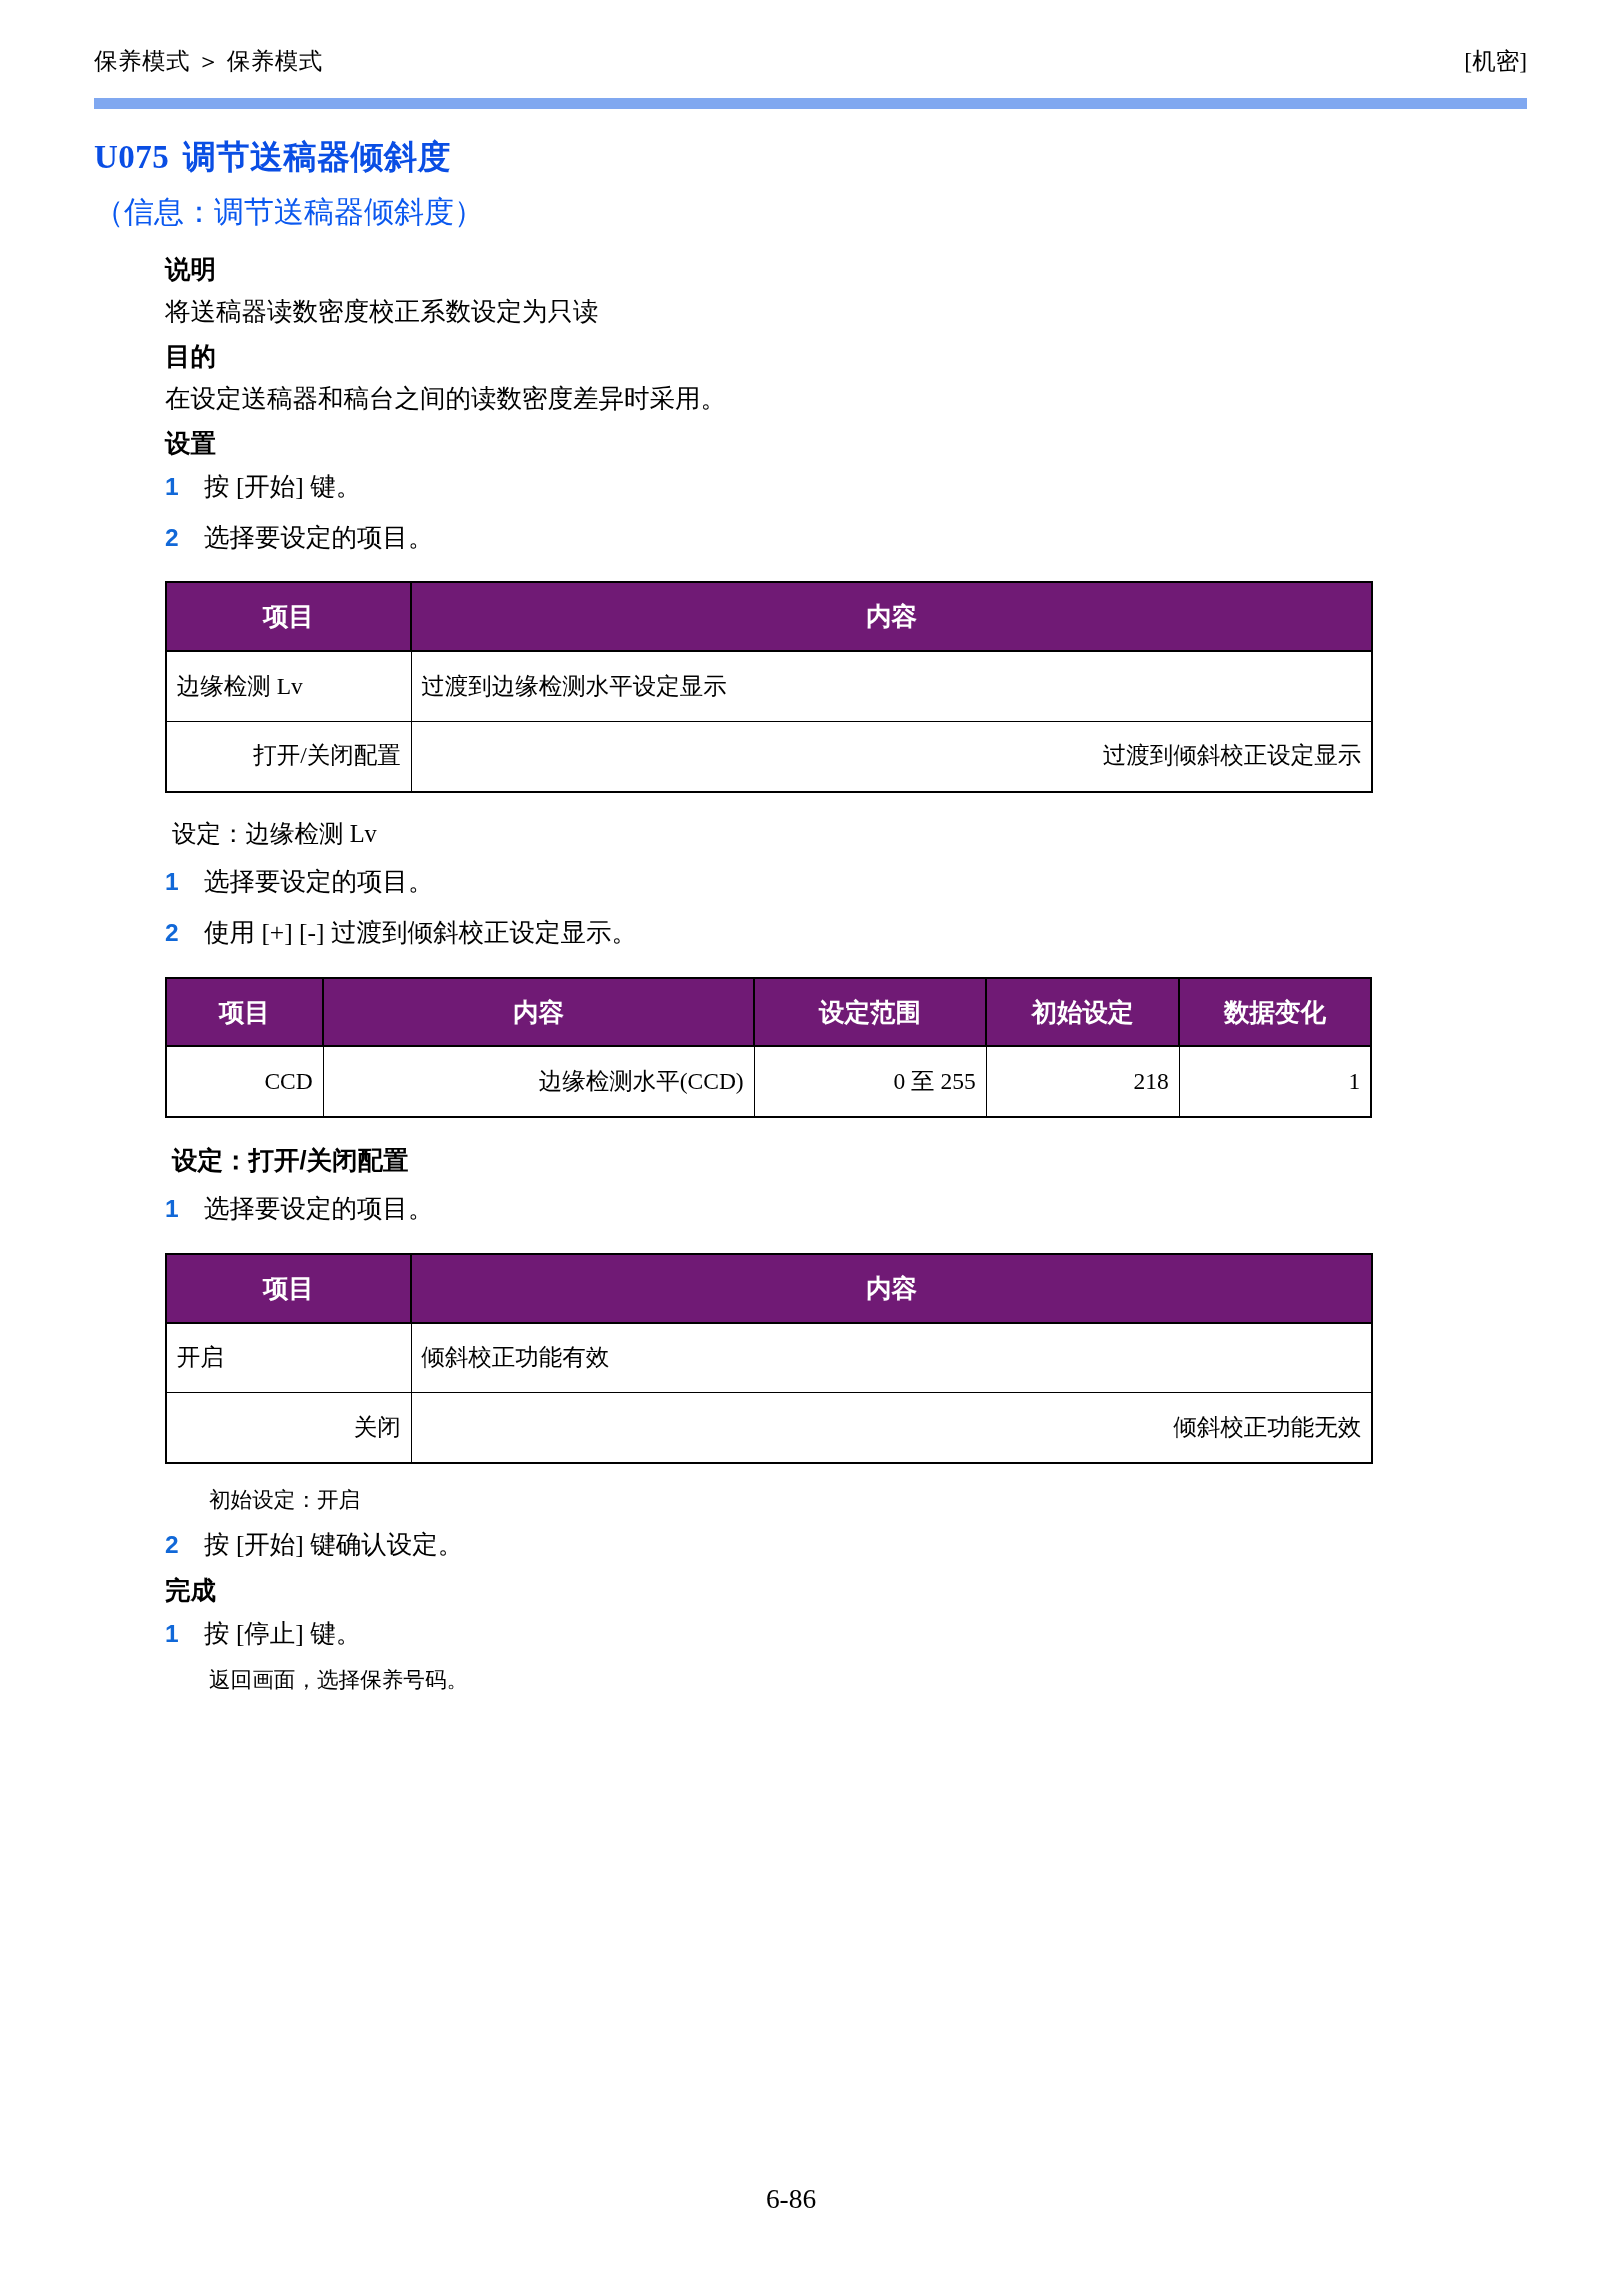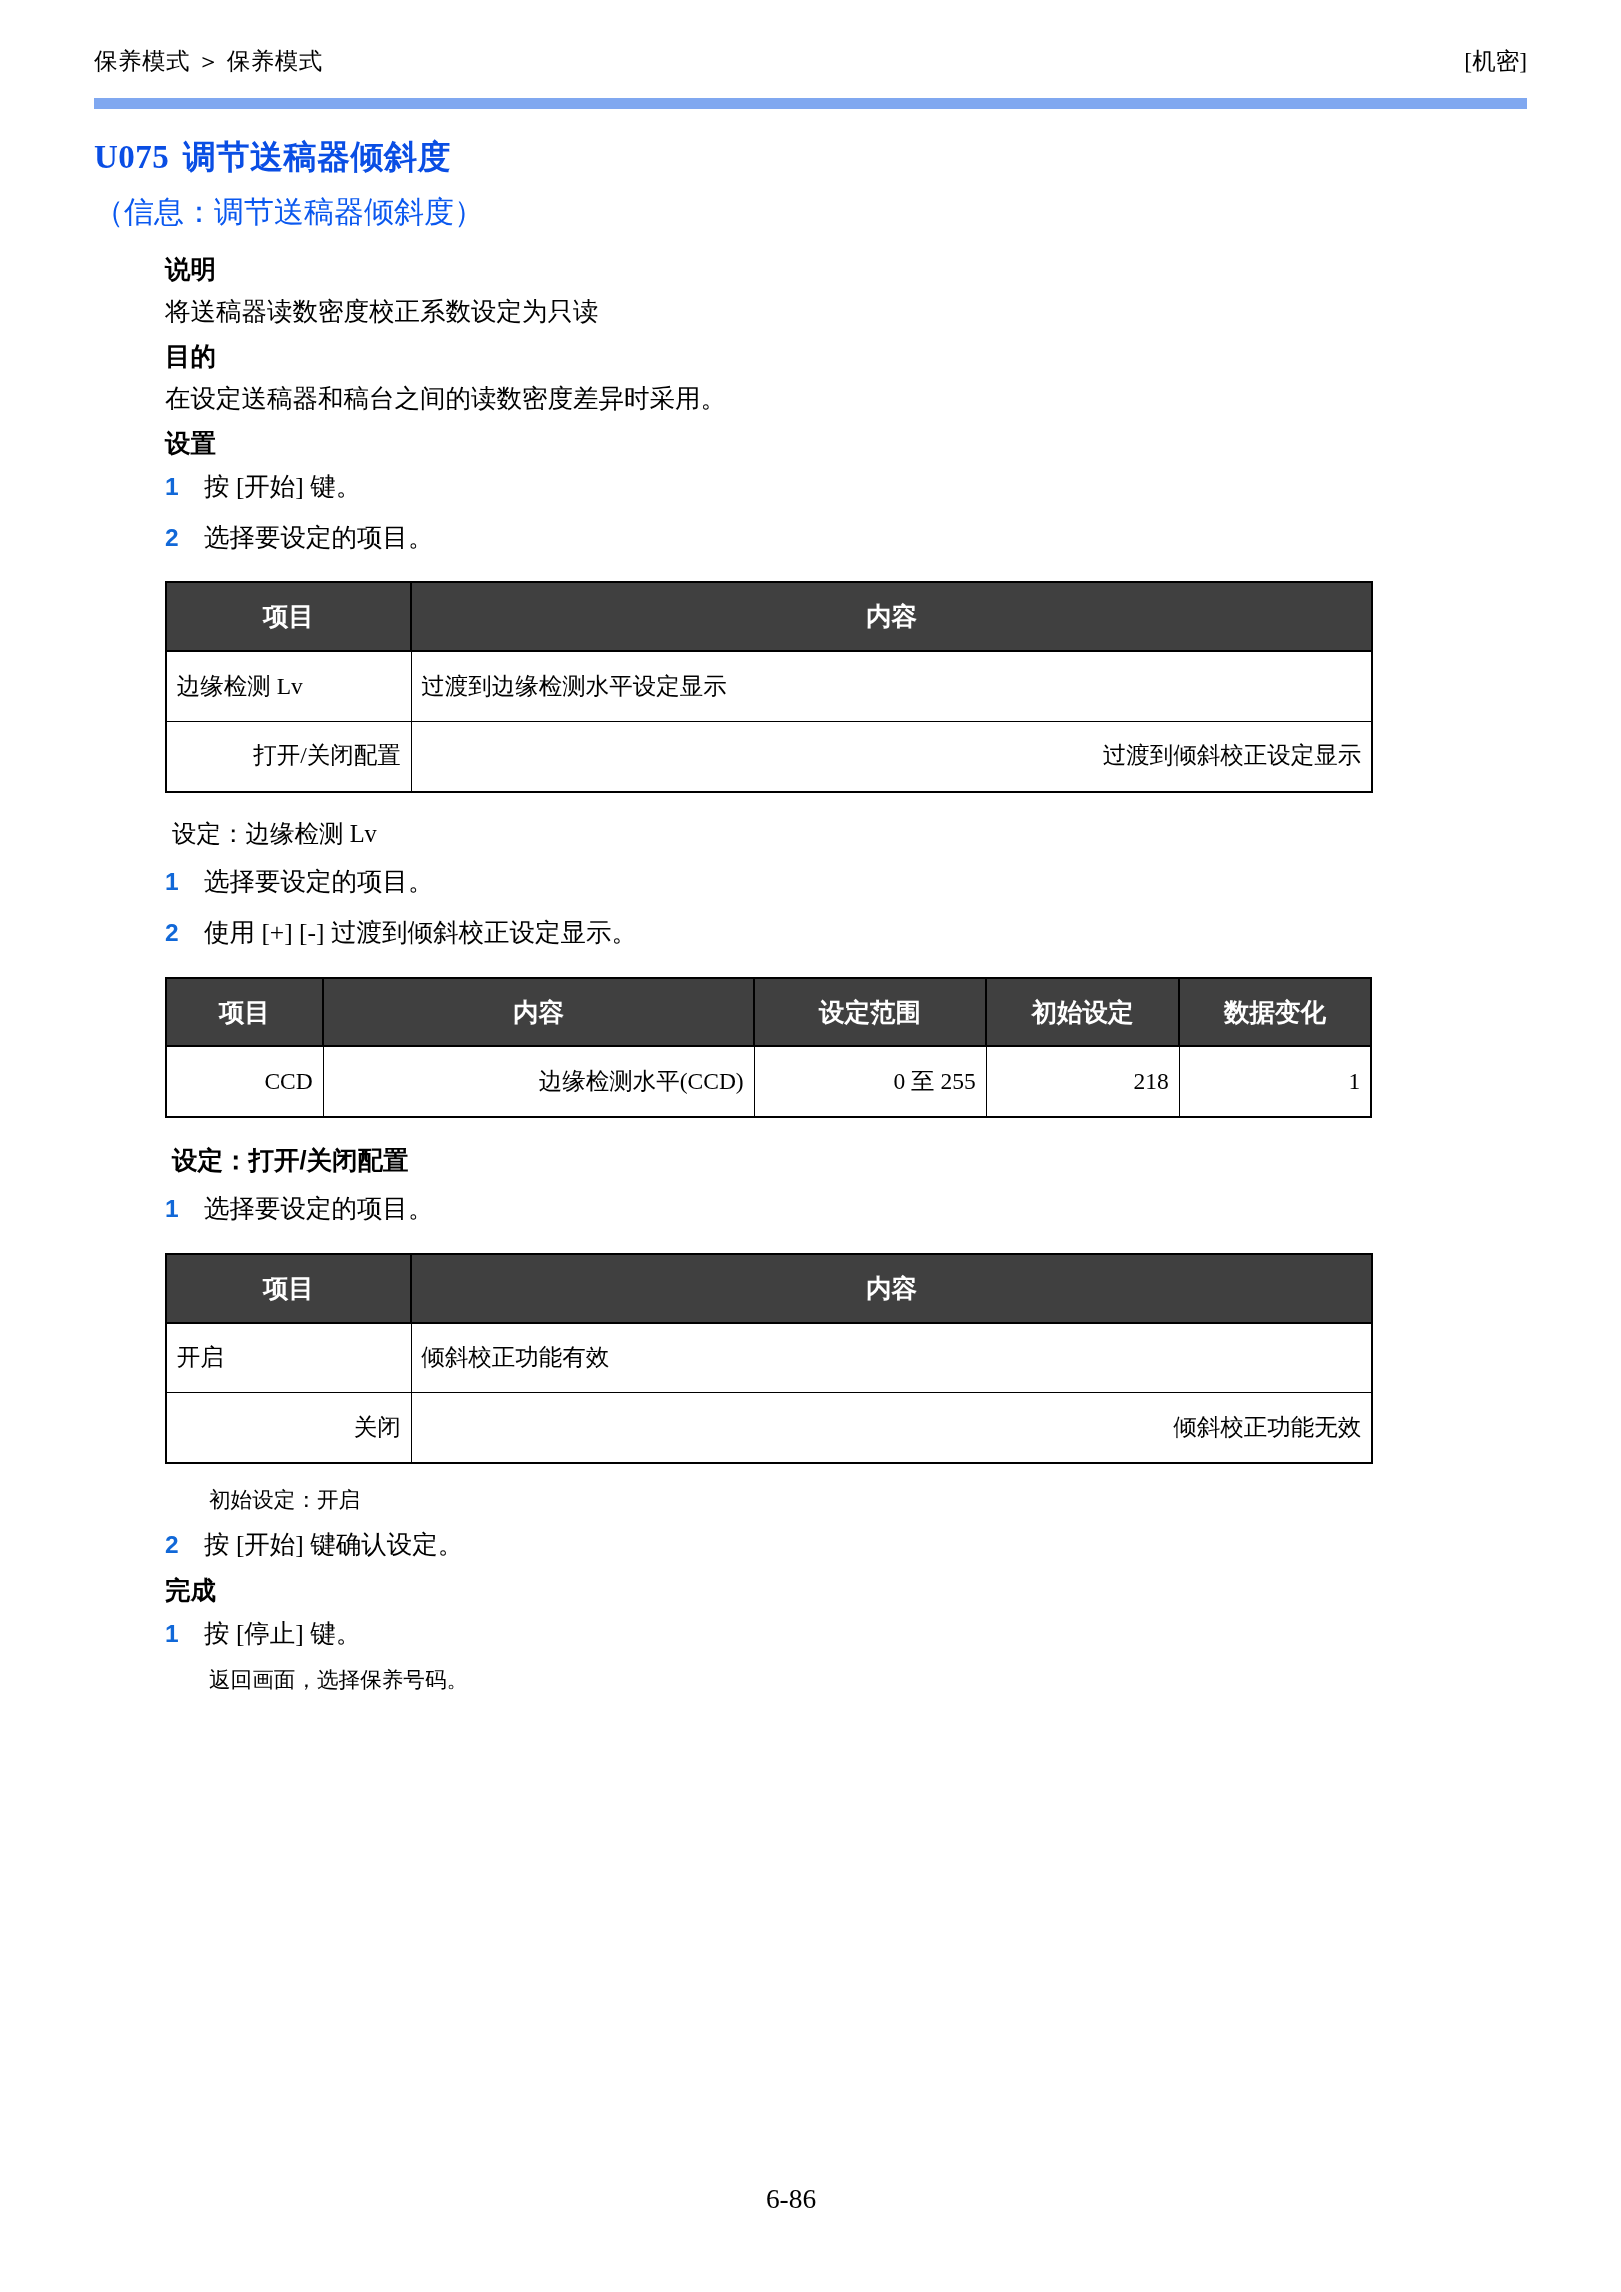--- a/index.html
+++ b/index.html
@@ -141,21 +141,21 @@
   .tbl-wrap {
     padding: 17.6px 0 15.7px 165px;
   }
   table.doc {
     border-collapse: collapse;
     width: 1206px;
     table-layout: fixed;
     border: 2px solid #000000;
   }
   table.doc th {
-    background: #404040;
+    background: #701a75;
     color: #ffffff;
     font-family: "Liberation Sans", "DejaVu Sans", sans-serif;
     font-weight: bold;
     font-size: 25.5px;
     text-align: center;
     vertical-align: middle;
     height: 59px;
     border-left: 2px solid #000000;
     border-right: 2px solid #000000;
     border-bottom: 2.9px solid #000000;

